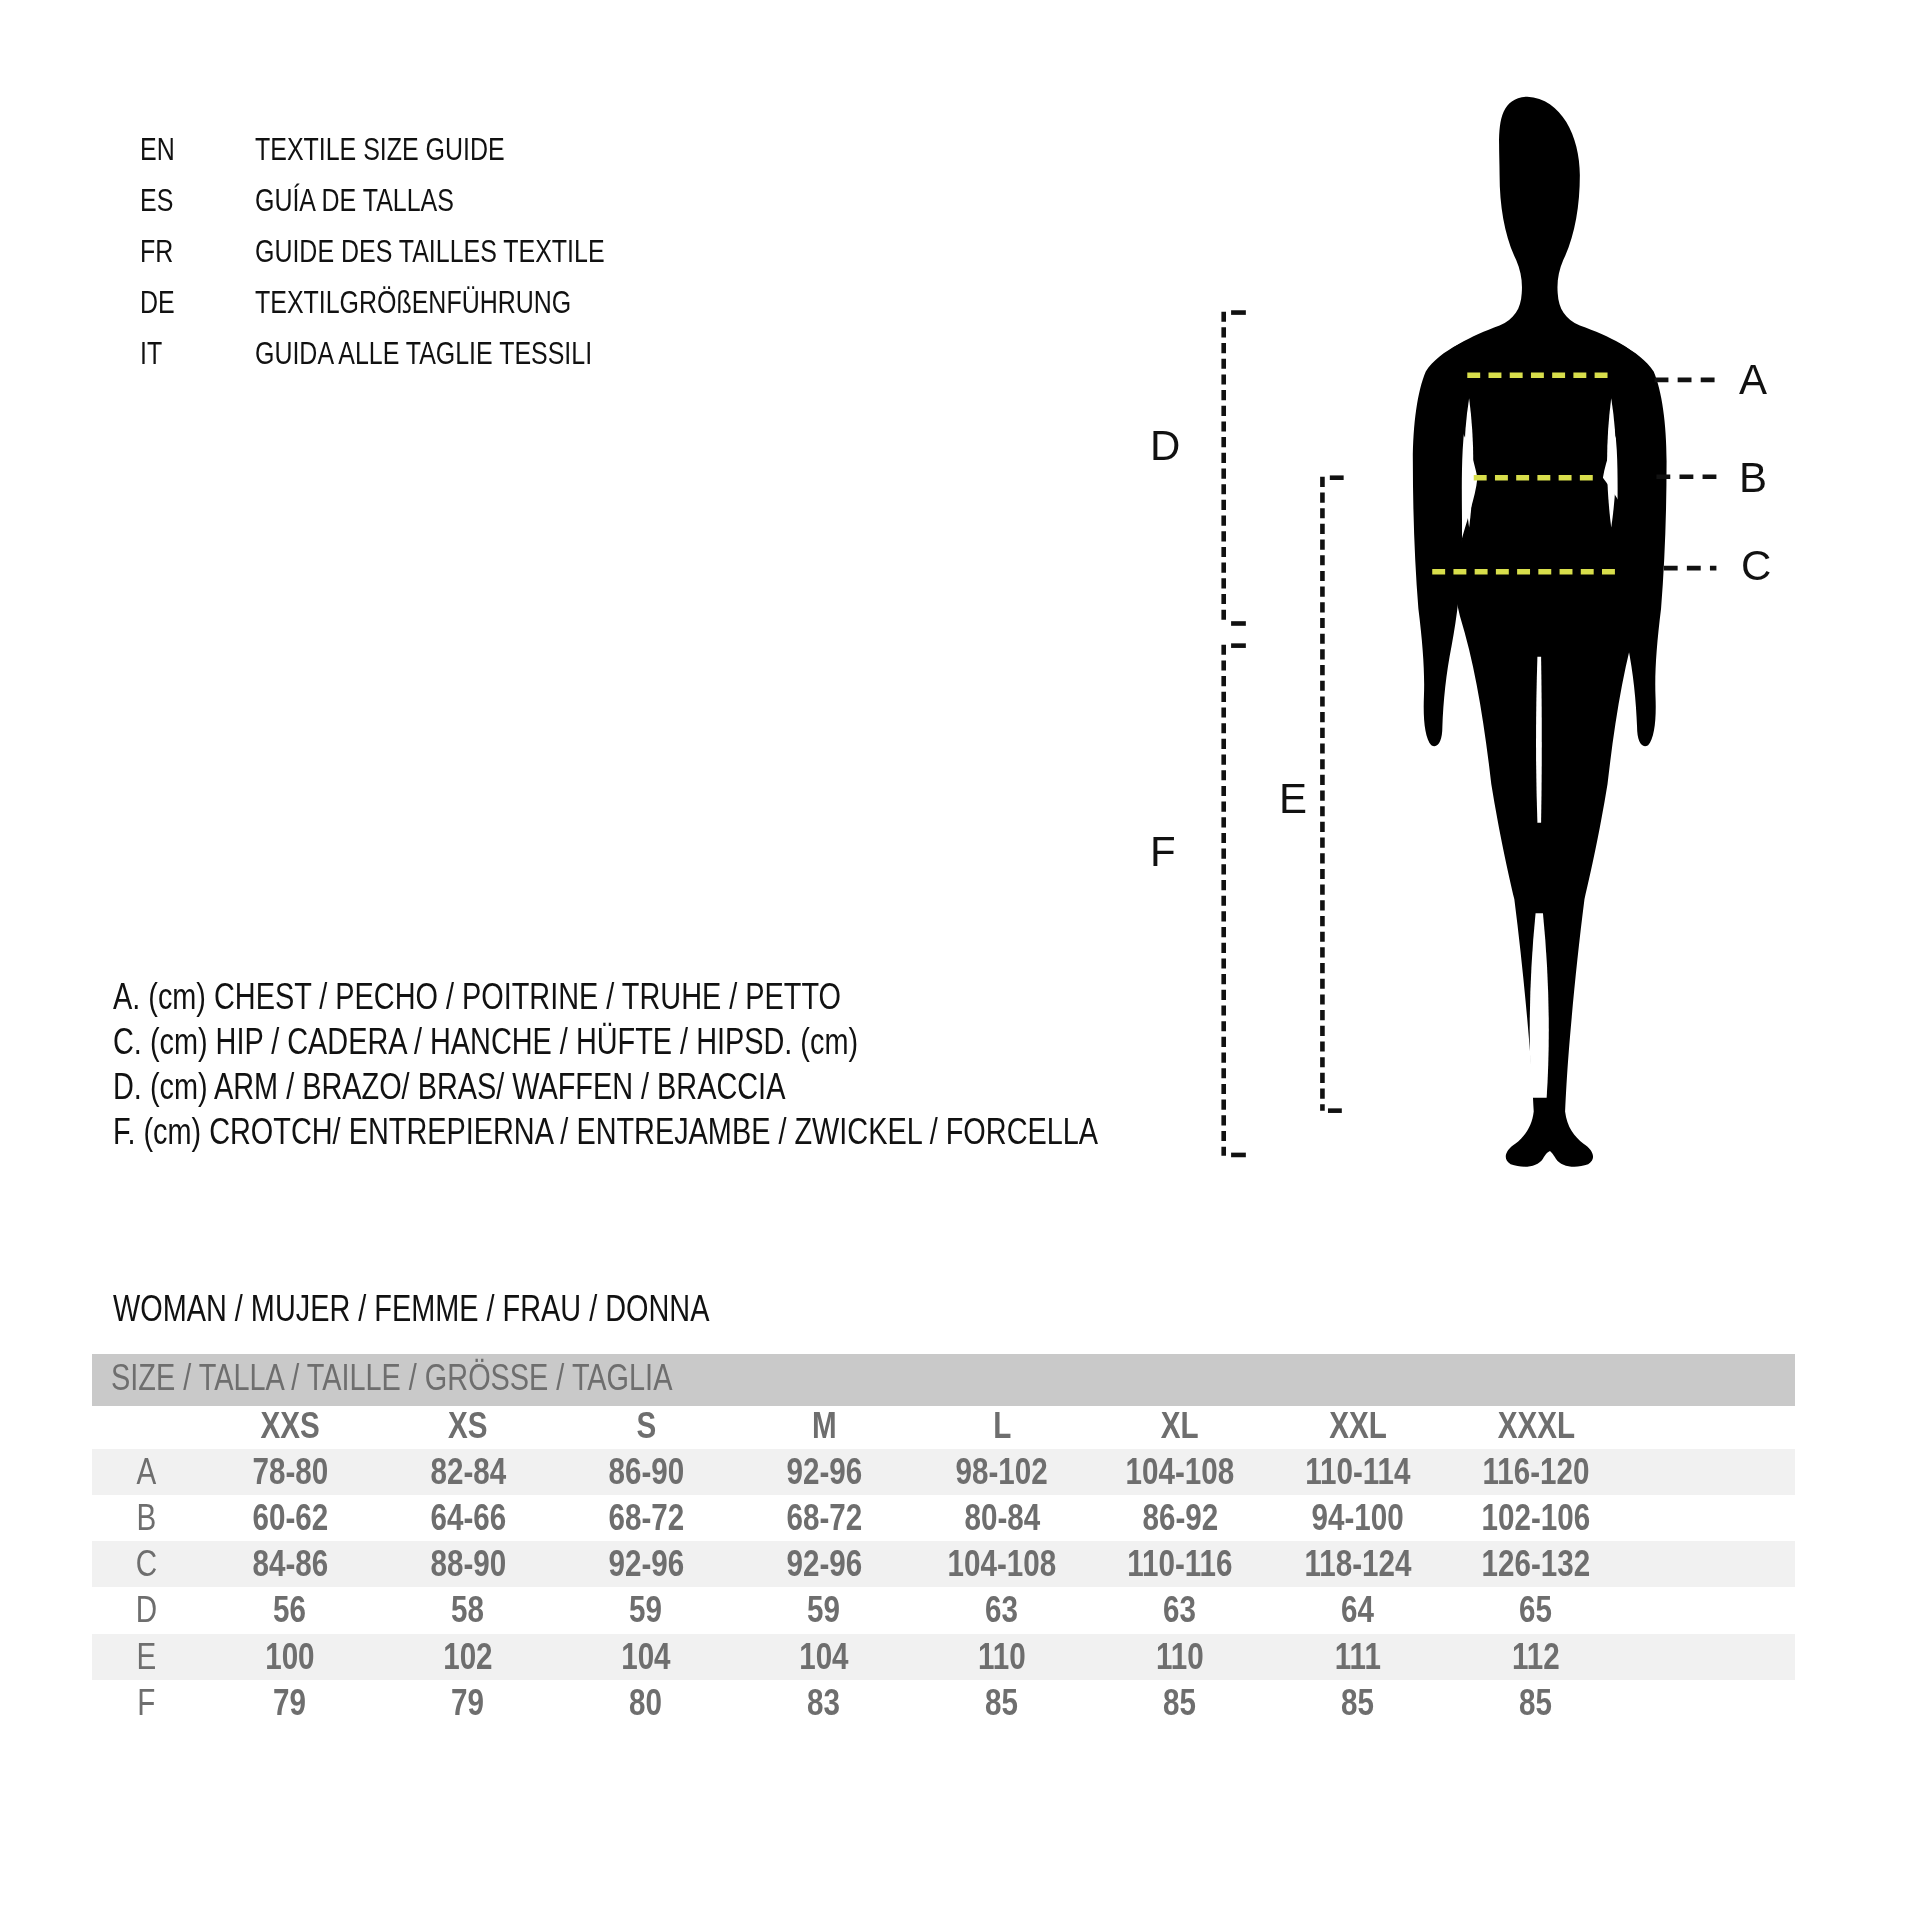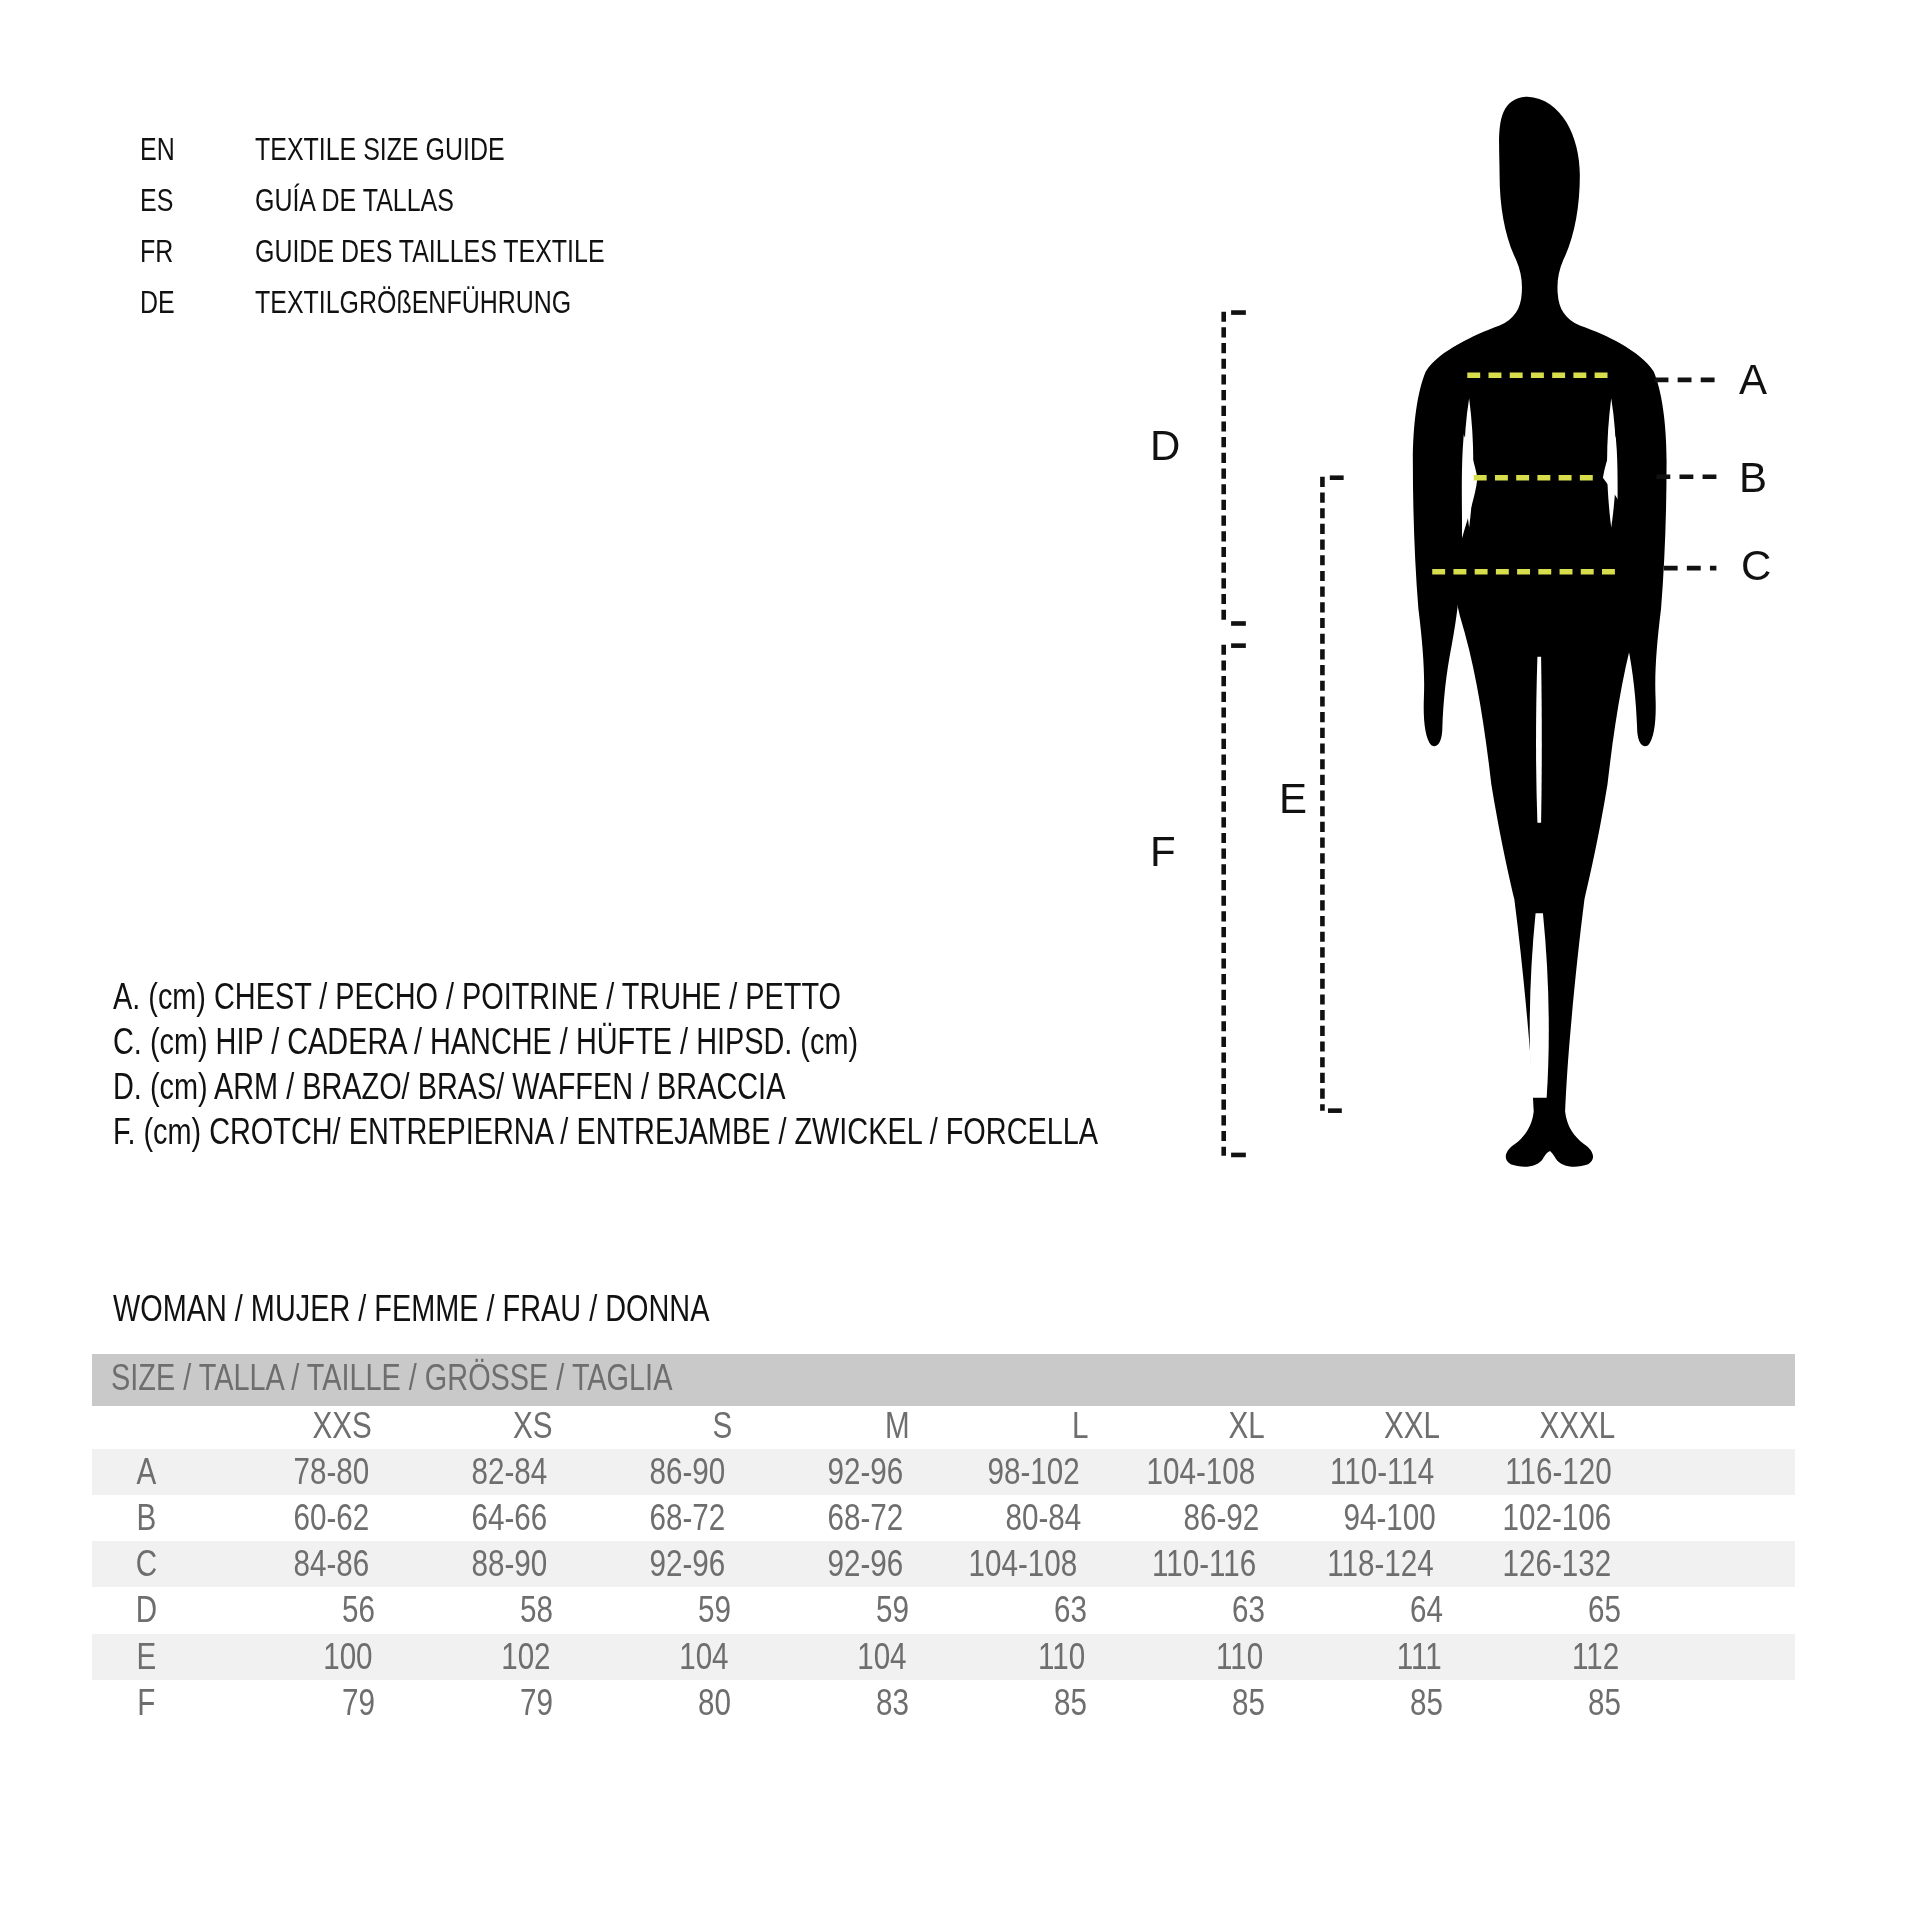--- a/index.html
+++ b/index.html
@@ -42,21 +42,21 @@
   .band{
     position:absolute;left:92px;top:1354px;width:1703px;height:52px;
     background:var(--band-bg);color:var(--t-text);font-size:37px;line-height:48px;
     padding-left:18.5px;
   }
   .t-row{position:absolute;left:92px;width:1703px;height:46px;display:flex;
     color:var(--t-text);font-size:37px;line-height:46px;}
   .header-row{top:1402px;height:47px;line-height:47px;color:var(--t-text);}
   .stripe{background:var(--stripe-bg);}
   .lbl-cell{width:109px;text-align:center;}
-  .sz-cell{width:178px;text-align:right;}
+  .sz-cell{width:178px;text-align:center;font-weight:bold;}
   .fill-cell{flex:1;}
 </style>
 </head>
 <body>
 
 <div class="lang-block" id="langBlock">
     <div class="lang-row">
       <span class="lang-code"><span class="cond">EN</span></span>
       <span><span class="cond">TEXTILE SIZE GUIDE</span></span>
     </div>
@@ -64,20 +64,24 @@
       <span class="lang-code"><span class="cond">ES</span></span>
       <span><span class="cond">GUÍA DE TALLAS</span></span>
     </div>
     <div class="lang-row">
       <span class="lang-code"><span class="cond">FR</span></span>
       <span><span class="cond">GUIDE DES TAILLES TEXTILE</span></span>
     </div>
     <div class="lang-row">
       <span class="lang-code"><span class="cond">DE</span></span>
       <span><span class="cond">TEXTILGRÖßENFÜHRUNG</span></span>
+    </div>
+    <div class="lang-row">
+      <span class="lang-code"><span class="cond">IT</span></span>
+      <span><span class="cond">GUIDA ALLE TAGLIE TESSILI</span></span>
     </div>
   </div>
 
 <svg class="figure-svg" viewBox="1180 60 905 1400">
 
   <path class="sil" d="
     M 1655,105
     C 1692,107 1712,148 1712,190
     C 1712,225 1706,258 1694,282
     C 1689,294 1687,305 1688,318

